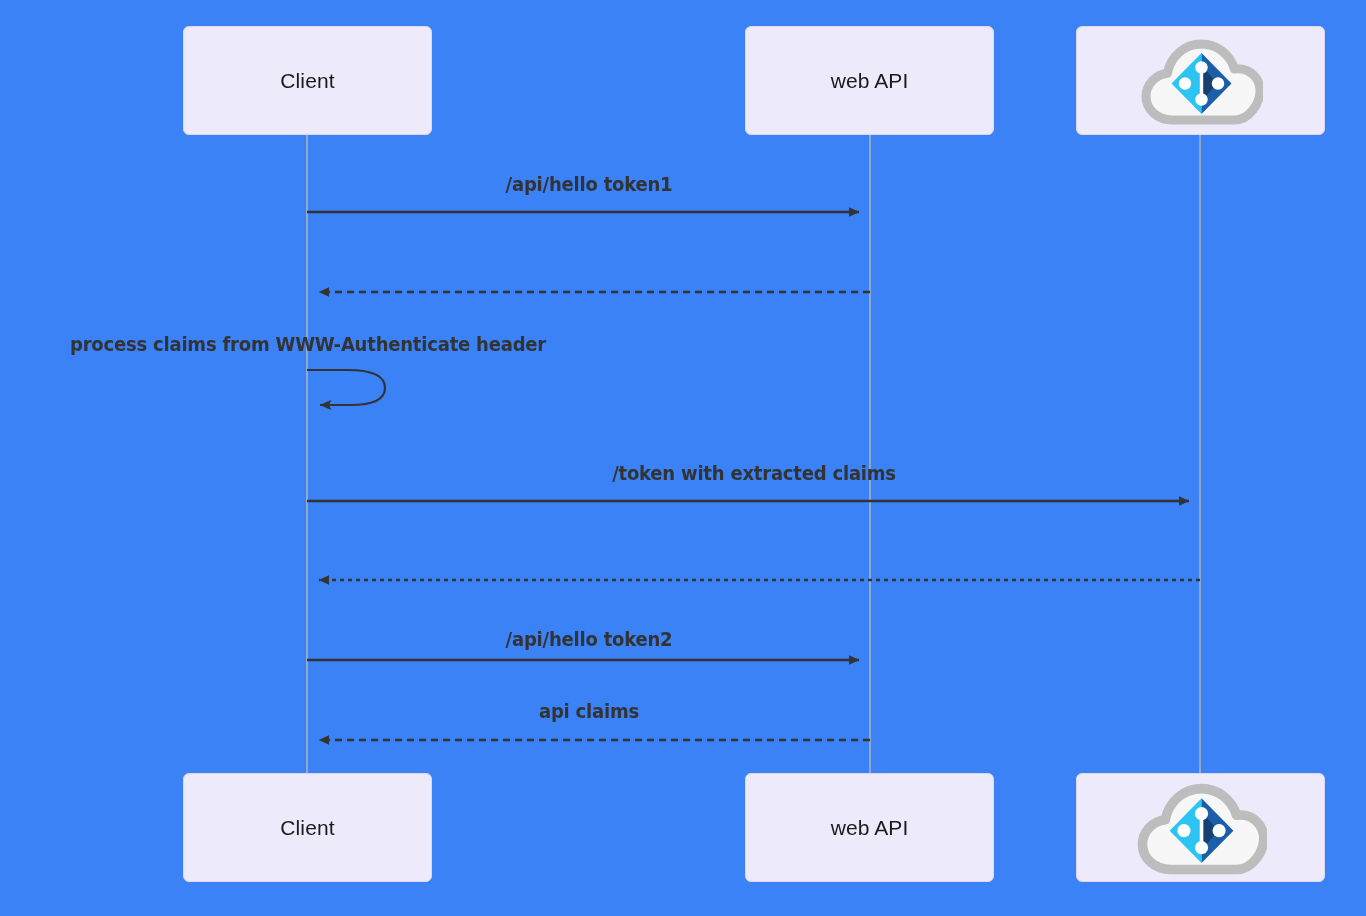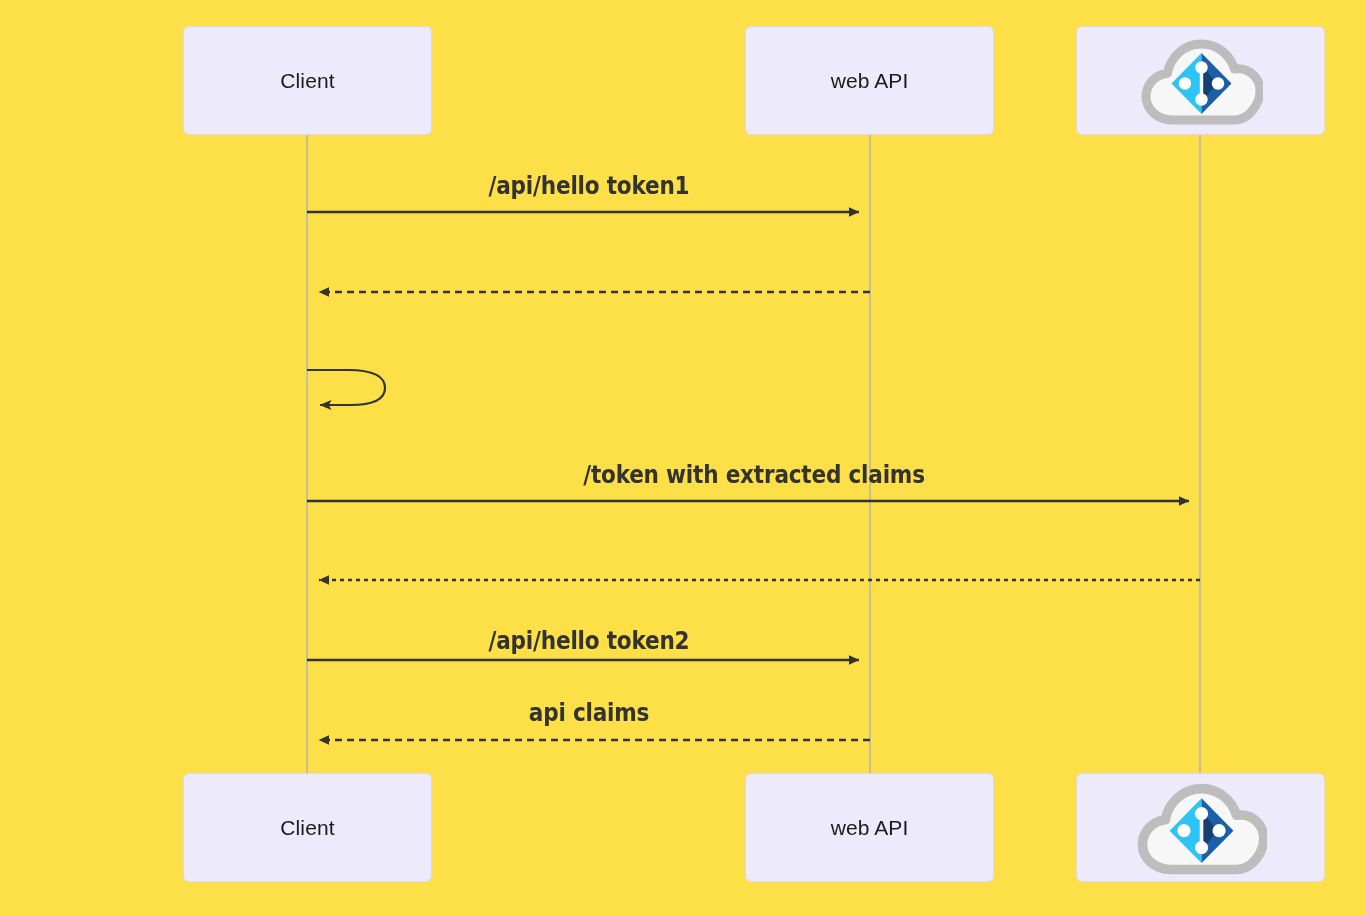--- a/index.html
+++ b/index.html
@@ -10,21 +10,21 @@
   body {
     width: 1366px;
     height: 916px;
     overflow: hidden;
     font-family: "DejaVu Sans", sans-serif;
   }
   #diagram-root {
     position: relative;
     width: 1366px;
     height: 916px;
-    background: #fde047;
+    background: #3b82f6;
   }
   svg.layer {
     position: absolute;
     left: 0;
     top: 0;
     width: 1366px;
     height: 916px;
   }
   .actor-box {
     position: absolute;
@@ -41,21 +41,21 @@
     font-size: 21px;
     font-weight: 400;
     color: #1b1b1b;
     letter-spacing: 0.1px;
     text-align: center;
     line-height: 1.1;
   }
   .msg-label {
     position: absolute;
     font-family: "DejaVu Sans Condensed", "Liberation Sans Narrow", "Liberation Sans", sans-serif;
-    font-size: 24px;
+    font-size: 20px;
     font-weight: 700;
     color: #333333;
     white-space: nowrap;
     letter-spacing: -0.2px;
     transform: translateX(-50%);
     text-align: center;
   }
   .azure-icon-wrap {
     display: block;
     line-height: 0;
@@ -172,20 +172,21 @@
           <circle cx="79" cy="49.5" r="6.2" fill="#FFFFFF"></circle>
           <rect x="60.8" y="33" width="3.4" height="33" fill="#FFFFFF"></rect>
         </g>
       </svg>
     </span>
   </div>
 
   <div class="msg-label" style="left:589px; top:172px;">/api/hello token1</div>
 
 
+  <div class="msg-label" style="left:308px; top:332px;">process claims from WWW-Authenticate header</div>
 
   <div class="msg-label" style="left:754px; top:461px;">/token with extracted claims</div>
 
 
   <div class="msg-label" style="left:589px; top:619px;margin-top:8px;">/api/hello token2</div>
 
   <div class="msg-label" style="left:589px; top:699px;">api claims</div>
 
 </div>
 

